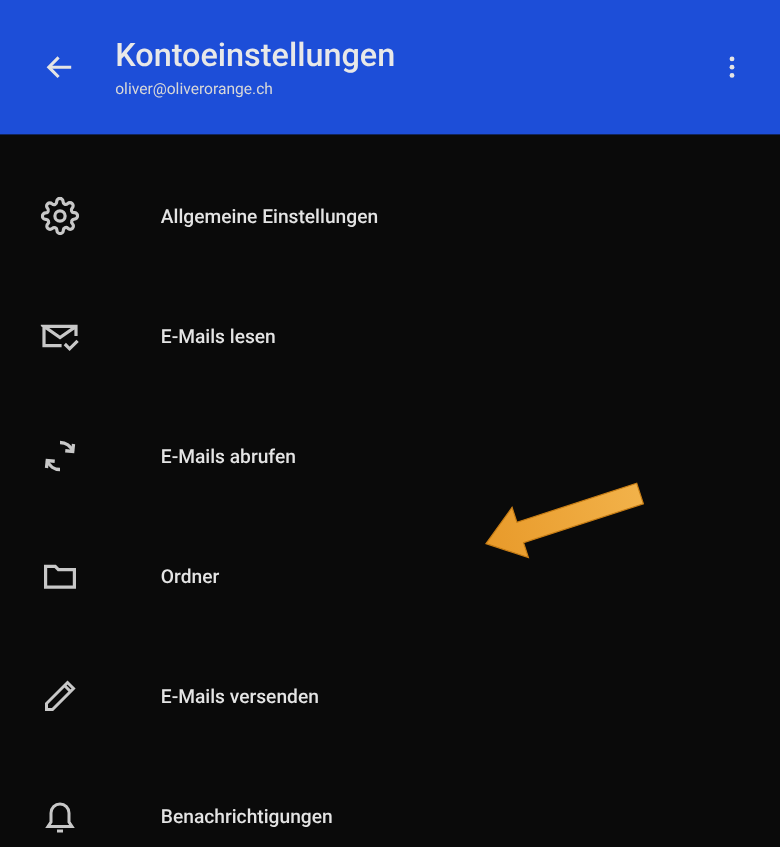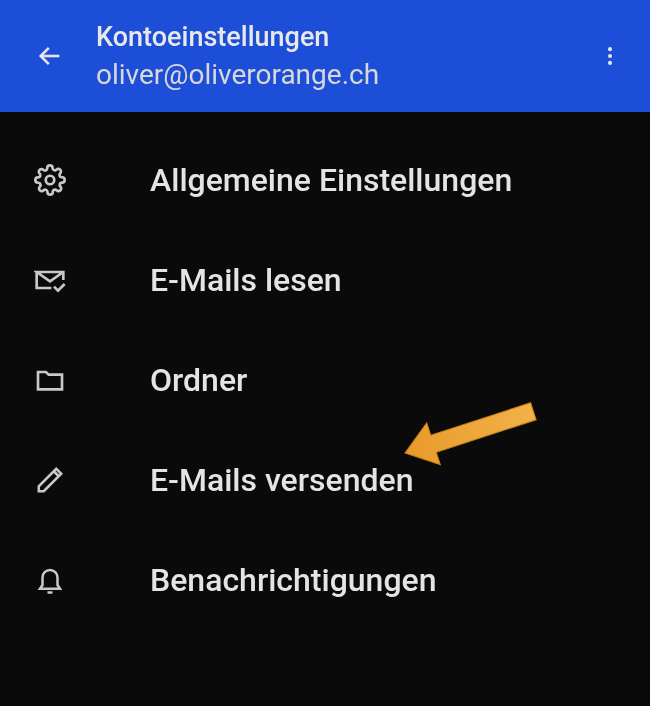--- a/index.html
+++ b/index.html
@@ -36,21 +36,21 @@
       flex: 1;
     }
     .header-title {
       color: #e8e8e8;
       font-size: 27px;
       font-weight: 500;
       line-height: 1.2;
     }
     .header-subtitle {
       color: #d8d8d8;
-      font-size: 28px;
+      font-size: 13px;
       font-weight: 400;
       margin-top: 4px;
     }
     .more-btn {
       color: #e4e4e4;
       display: flex;
       align-items: center;
       justify-content: center;
       width: 40px;
       height: 40px;
@@ -68,23 +68,23 @@
     .menu-icon {
       width: 40px;
       height: 40px;
       display: flex;
       align-items: center;
       justify-content: center;
       color: #c8c8c8;
     }
     .menu-label {
       color: #e4e4e4;
-      font-size: 32px;
+      font-size: 16px;
       font-weight: 500;
-      margin-left: 80px;
+      margin-left: 64px;
       text-align: center;
     }
     .arrow-annotation {
       position: absolute;
       left: 395px;
       top: 398px;
       pointer-events: none;
     }
   </style>
 </head>
@@ -125,20 +125,31 @@
   <div class="menu-item">
     <div class="menu-icon">
       <svg width="32" height="32" viewBox="0 0 24 24" fill="none" stroke="currentColor" stroke-width="2">
         <path d="M2 6 L2 18 L13 18 M22 12 L22 6 L2 6 L12 13 L22 6"></path>
         <polyline points="15 17 18 20 23 15"></polyline>
       </svg>
     </div>
     <div class="menu-label">E-Mails lesen</div>
   </div>
 
+  <div class="menu-item">
+    <div class="menu-icon">
+      <svg width="30" height="30" viewBox="0 0 24 24" fill="none" stroke="currentColor" stroke-width="2.2">
+        <path d="M12 3 a9 9 0 0 1 8.5 6"></path>
+        <polyline points="21 4 20.5 9 15.5 8.5"></polyline>
+        <path d="M12 21 a9 9 0 0 1 -8.5 -6"></path>
+        <polyline points="3 20 3.5 15 8.5 15.5"></polyline>
+      </svg>
+    </div>
+    <div class="menu-label">E-Mails abrufen</div>
+  </div>
 
   <div class="menu-item">
     <div class="menu-icon">
       <svg width="32" height="32" viewBox="0 0 24 24" fill="none" stroke="currentColor" stroke-width="2">
         <path d="M3 6 L3 19 L21 19 L21 8 L11 8 L9 6 Z"></path>
       </svg>
     </div>
     <div class="menu-label">Ordner</div>
   </div>
 

